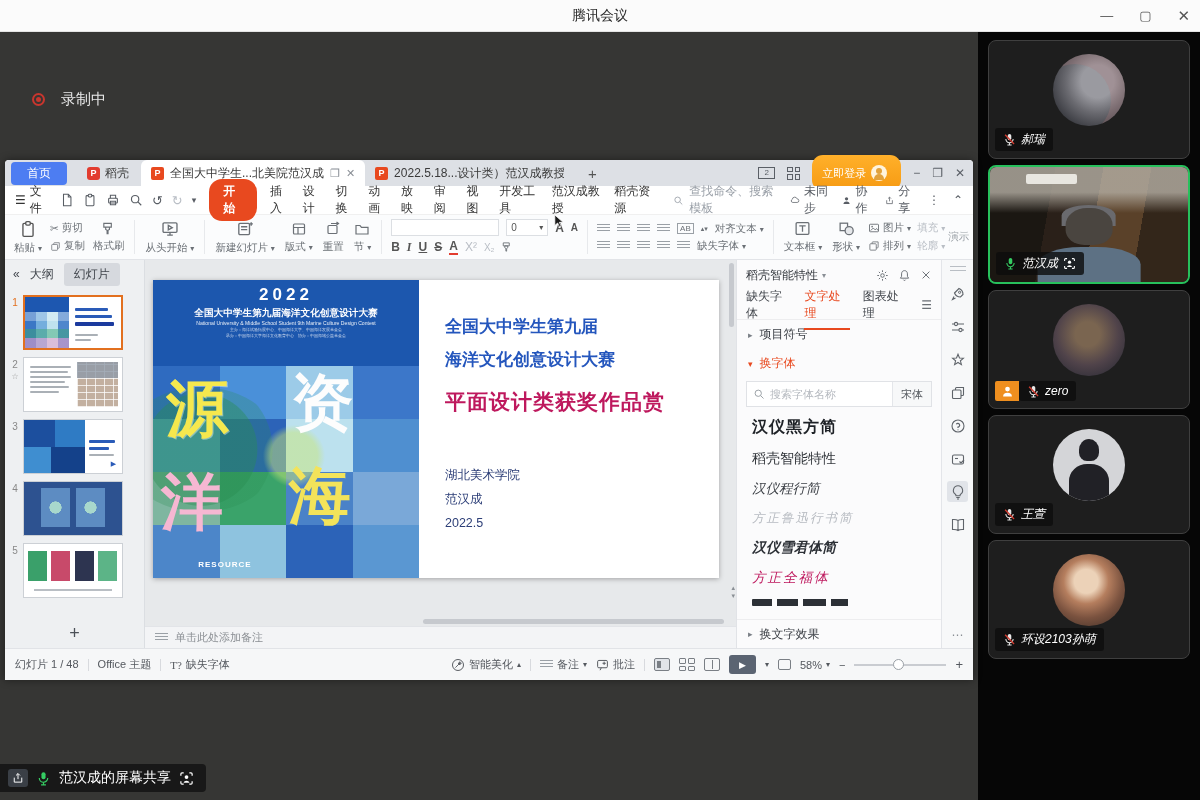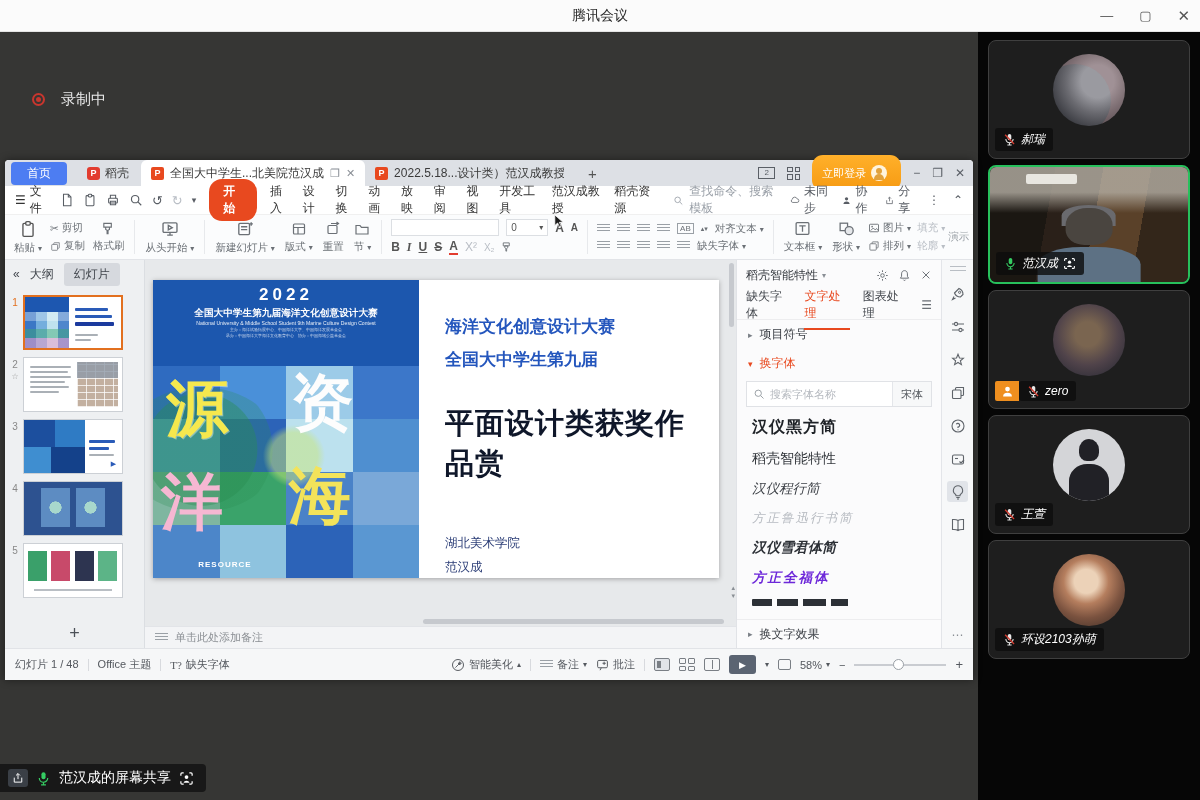--- a/index.html
+++ b/index.html
@@ -155,21 +155,21 @@
   .poster-c2 { position:absolute; left:38%; top:48%; width:30%; height:22%; border-radius:50%;
     background:radial-gradient(circle, rgba(200,230,120,.5) 0 45%, transparent 60%); }
   .pchar { position:absolute; font-weight:bold; font-size:62px; line-height:1; }
   .pc1 { left:5%; top:33%; color:#f5e84e; text-shadow:1px 1px 0 rgba(255,255,255,.4); }
   .pc2 { left:52%; top:31%; color:#fdfdfd; }
   .pc3 { left:3%; top:64%; color:#f6b7d2; }
   .pc4 { left:51%; top:62%; color:#f3e35a; }
   .poster-res { position:absolute; left:17%; bottom:3%; color:#fff; font-size:8px; font-weight:bold; letter-spacing:1px; }
   .slide-right { flex:1; padding:30px 14px 0 26px; }
   .sh { color:#2456bd; font-size:17px; font-weight:bold; line-height:1.95; }
-  .sbig { color:#0f172a; font-size:29px; font-weight:bold; margin-top:28px; letter-spacing:1px; }
+  .sbig { color:#be185d; font-size:21px; font-weight:bold; margin-top:12px; letter-spacing:1px; }
   .sinfo { margin-top:48px; color:#2c3e77; font-size:12.5px; line-height:1.9; }
   .vscroll { position:absolute; right:2px; top:3px; width:5px; height:64px; background:#c6c9ce; border-radius:3px; }
   .varrows { position:absolute; right:1px; bottom:26px; color:#8a8f95; font-size:7px; line-height:8px; text-align:center; }
   .hscroll { position:absolute; left:47%; right:12px; bottom:2px; height:5px; background:#c6c9ce; border-radius:3px; }
   .notesbar { height:22px; background:#f3f4f6; border-top:1px solid #e2e4e8; display:flex; align-items:center;
     gap:7px; padding:0 10px; color:#8a8e93; font-size:11px; flex:none; }
   .nicon { width:13px; height:9px; background:repeating-linear-gradient(#9aa0a6 0 1px, transparent 1px 3px); }
 
   
   .pane { width:205px; background:#fbfbfc; border-left:1px solid #e1e3e7; display:flex; flex-direction:column; flex:none; font-size:12px; }
@@ -186,21 +186,21 @@
   .psearch { margin:3px 9px 6px; height:26px; border:1px solid #e0e2e6; background:#fff; display:flex; align-items:center; flex:none; }
   .psearch .ph { color:#b5b9bf; font-size:11px; margin-left:5px; flex:1; }
   .psearch .filter { border-left:1px solid #e4e6ea; background:#f7f8f9; height:100%; display:flex; align-items:center;
     padding:0 8px; color:#55595f; font-size:11px; }
   .fonts { flex:1; min-height:0; overflow:hidden; padding:4px 15px 0; display:flex; flex-direction:column; gap:12px; }
   .f1 { font-weight:900; font-size:16px; color:#1e2227; letter-spacing:1px; }
   .f2 { font-family:"Liberation Serif",serif; font-size:14px; color:#33373c; }
   .f3 { font-family:"Liberation Serif",serif; font-style:italic; font-size:13.5px; color:#3a3e44; }
   .f4 { font-family:"Liberation Serif",serif; font-style:italic; font-size:12.5px; color:#b7bbc1; letter-spacing:2px; }
   .f5 { font-family:"Liberation Serif",serif; font-style:italic; font-weight:bold; font-size:14px; color:#2c3036; }
-  .f6 { font-family:"Liberation Serif",serif; font-style:italic; font-size:13.5px; color:#6d28d9; letter-spacing:2px;font-weight:bold; }
+  .f6 { font-family:"Liberation Serif",serif; font-style:italic; font-size:13.5px; color:#be185d; letter-spacing:2px; }
   .fclip { height:7px; overflow:hidden; border-radius:1px;
     background:linear-gradient(90deg,#2c3036 0 20px,transparent 20px 25px,#2c3036 25px 46px,transparent 46px 51px,#2c3036 51px 74px,transparent 74px 79px,#2c3036 79px 96px,transparent 96px); width:100px; }
   .peffect { border-top:1px solid #ededef; margin-top:auto; }
 
   
   .strip { width:32px; background:#f7f8f9; border-left:1px solid #e3e5e9; display:flex; flex-direction:column;
     align-items:center; padding:6px 0; gap:12px; color:#5f646a; flex:none; }
   .strip .handle { width:16px; height:5px; border-top:1px solid #b9bec4; border-bottom:1px solid #b9bec4; }
   .strip .sic { width:21px; height:21px; display:flex; align-items:center; justify-content:center; border-radius:3px; }
   .strip .sic.on { background:#e1e4e9; }
@@ -768,26 +768,27 @@
               <span class="poster-res">RESOURCE</span>
               <div class="poster-head">
                 <div class="poster-year">2022</div>
                 <div class="poster-title">全国大中学生第九届海洋文化创意设计大赛</div>
                 <div class="poster-en">National University &amp; Middle School Student 9th Marine Culture Design Contest</div>
                 <div class="poster-sm">主办：海洋试验拓展中心、中国海洋大学、中国海洋发展基金会</div>
                 <div class="poster-sm">承办：中国海洋大学海洋文化教育中心　协办：中国海域公益基金会</div>
               </div>
             </div>
             <div class="slide-right">
+              <div class="sh">全国大中学生第九届</div>
               <div class="sh">海洋文化创意设计大赛</div>
-              <div class="sh">全国大中学生第九届</div>
               <div class="sbig">平面设计类获奖作品赏</div>
               <div class="sinfo">
                 <div>湖北美术学院</div>
                 <div>范汉成</div>
+                <div>2022.5</div>
               </div>
             </div>
           </div>
           <div class="vscroll"></div>
           <div class="varrows"><span>▴</span><br><span>▾</span></div>
           <div class="hscroll"></div>
         </div>
         <div class="notesbar">
           <span class="nicon"></span>
           <span>单击此处添加备注</span>

